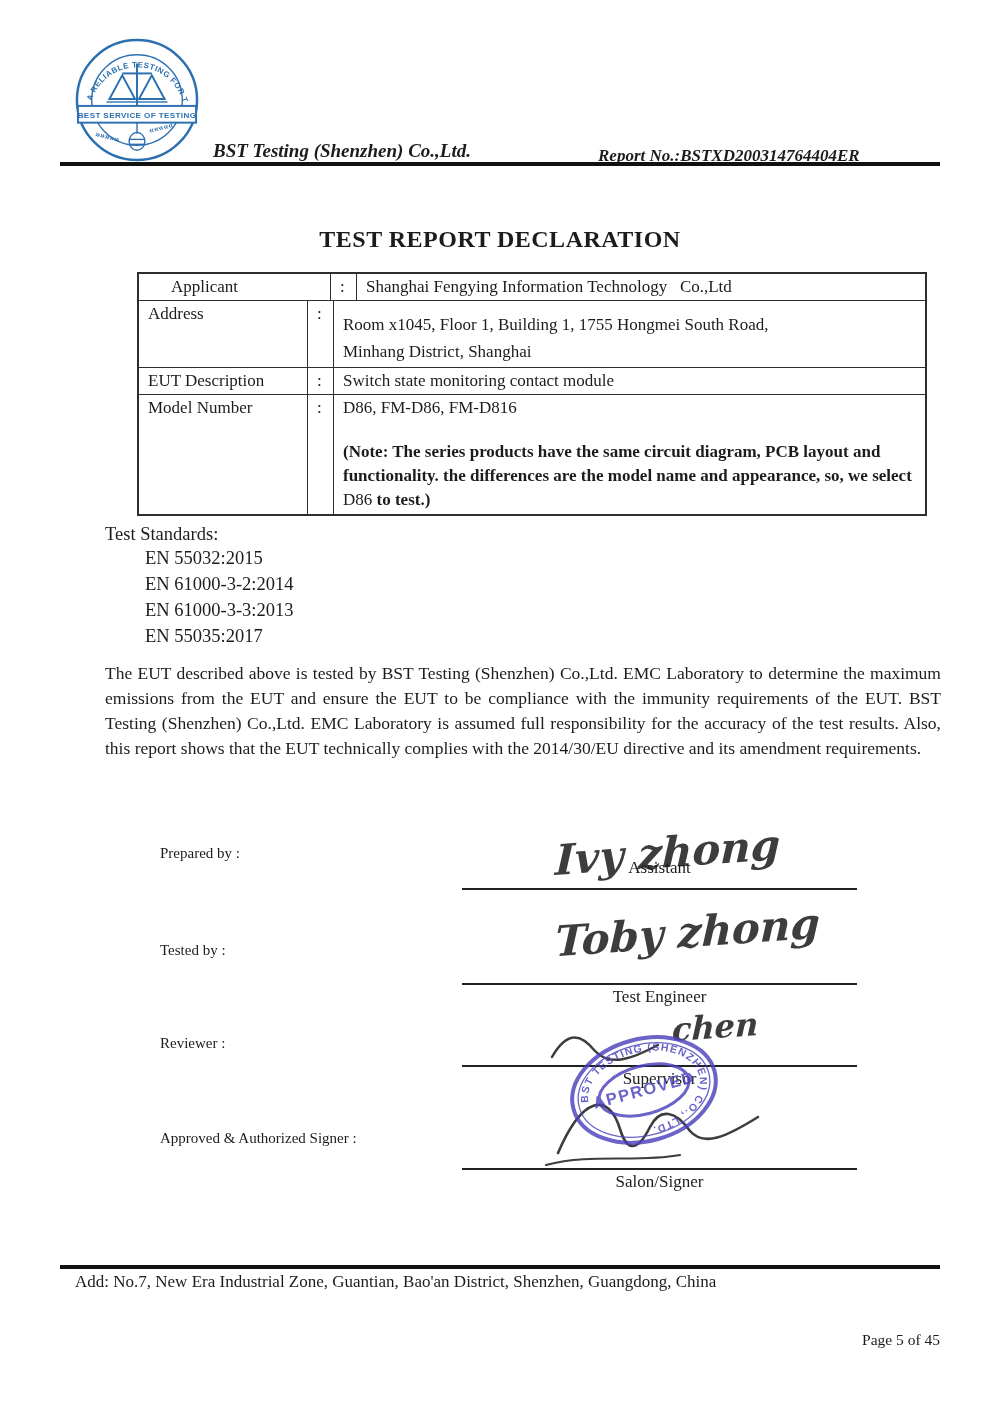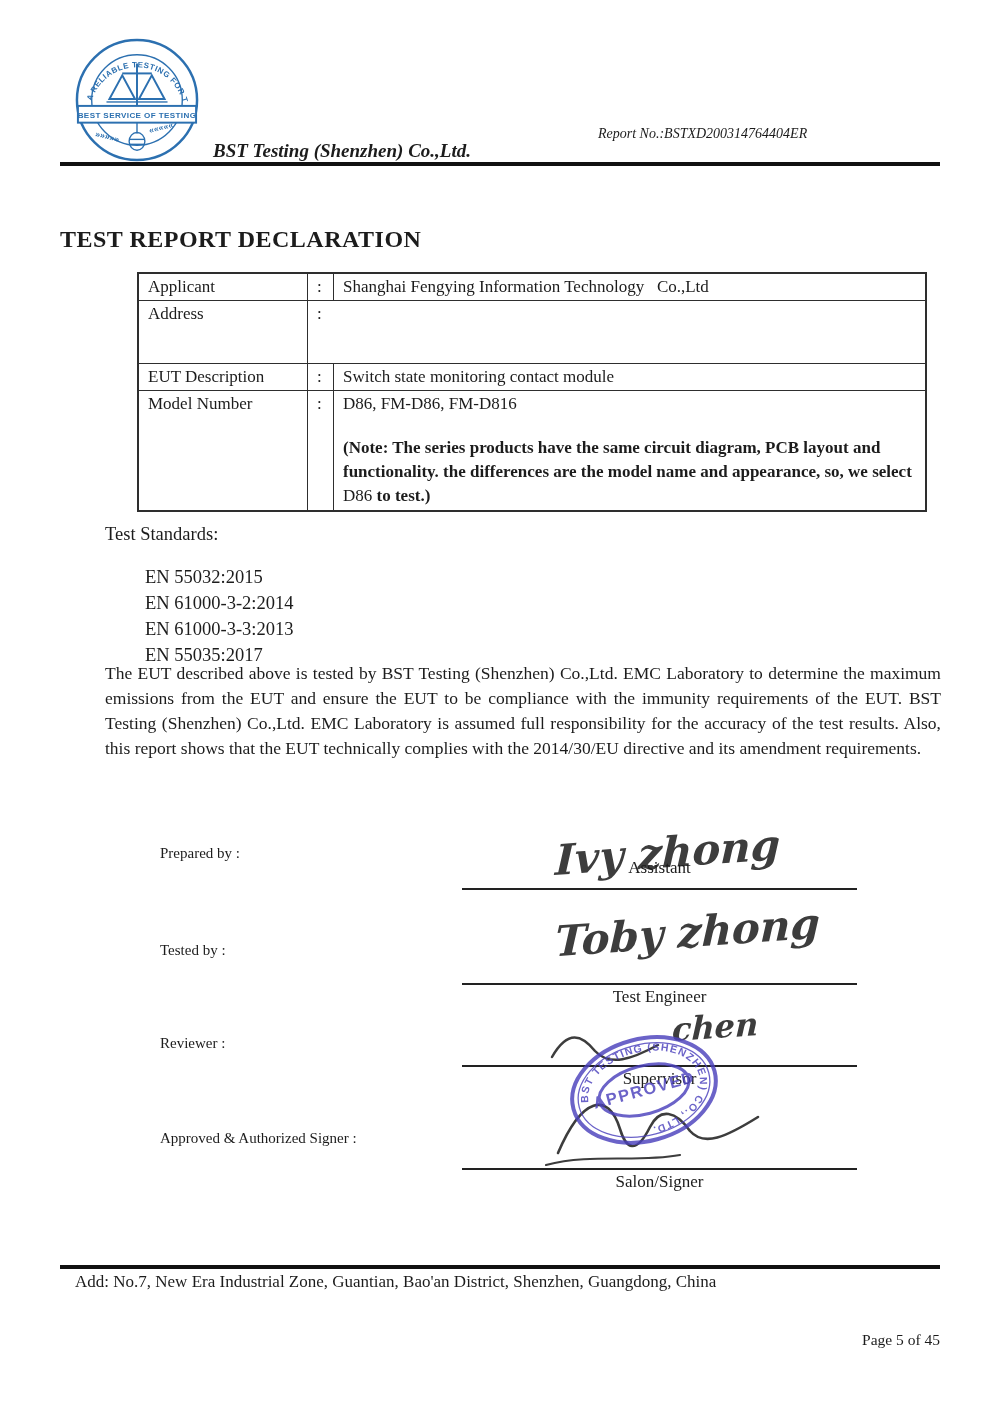--- a/index.html
+++ b/index.html
@@ -5,45 +5,45 @@
   html,body { margin:0; padding:0; background:#888; }
   .page {
     position:relative; width:1000px; height:1414px; background:#ffffff;
     font-family:"Liberation Serif", serif; color:#1c1c1c; overflow:hidden;
     margin:0 auto;
   }
   .abs { position:absolute; }
 
   
   .hdr-company { left:213px; top:140px; font-size:19px; font-weight:bold; font-style:italic;text-align:right; }
-  .hdr-report  { left:598px; top:126px; font-size:14px; font-weight:normal; font-style:italic; }
+  .hdr-report  { left:598px; top:146px; font-size:17px; font-weight:bold; font-style:italic; }
   .hdr-rule    { left:60px; top:162px; width:880px; height:4px; background:#111; }
 
   
-  .title { left:60px; top:226px; width:880px; text-align:left;
+  .title { left:60px; top:226px; width:880px; text-align:center;
            font-size:24px; font-weight:bold; letter-spacing:0.5px; }
 
   
   .infotable { left:137px; top:272px; width:786px; border:2px solid #2e2e2e; }
   .trow { display:grid; grid-template-columns:168px 26px 1fr; border-top:1px solid #2e2e2e; }
-  .trow:first-child { border-top:none; }
+  .trow:first-child { border-top:none;padding-left:23px; }
   .tc { border-left:1px solid #2e2e2e; padding:2px 6px 2px 9px; font-size:17px; line-height:22px; }
   .tc.lab { border-left:none; }
   .r1 { min-height:24px; }
   .r2 { min-height:62px; }
   .r3 { min-height:23px; }
   .r4 { min-height:92px; }
   .addr-val { padding-top:10px; line-height:27px; }
   .pre { white-space:pre-wrap; }
   .model-note { font-weight:bold; line-height:24px; margin-top:21px; }
   .model-note .plain { font-weight:normal; }
 
   
   .std-head { left:105px; top:524px; font-size:18.5px; }
-  .std-list { left:145px; top:564px; font-size:18.5px; line-height:26px; }
+  .std-list { left:145px; top:545px; font-size:18.5px; line-height:26px; }
 
   
   .bodytext { left:105px; top:661px; width:836px; font-size:17.5px;
               line-height:25px; text-align:justify; }
   .bodytext p { margin:0; }
 
   
   .sig-label { font-size:15px; }
   .sig-line  { border-bottom:2px solid #222; width:395px; left:462px; }
   .sig-role  { left:462px; width:395px; text-align:center; font-size:17px; }
@@ -101,20 +101,24 @@
 
   <div class="abs infotable">
     <div class="trow r1">
       <div class="tc lab">Applicant</div>
       <div class="tc">:</div>
       <div class="tc pre">Shanghai Fengying Information Technology   Co.,Ltd</div>
     </div>
     <div class="trow r2">
       <div class="tc lab">Address</div>
       <div class="tc">:</div>
+      <div class="tc addr-val">
+        <div>Room x1045, Floor 1, Building 1, 1755 Hongmei South Road,</div>
+        <div>Minhang District, Shanghai</div>
+      </div>
     </div>
     <div class="trow r3">
       <div class="tc lab">EUT Description</div>
       <div class="tc">:</div>
       <div class="tc">Switch state monitoring contact module</div>
     </div>
     <div class="trow r4">
       <div class="tc lab">Model Number</div>
       <div class="tc">:</div>
       <div class="tc">

